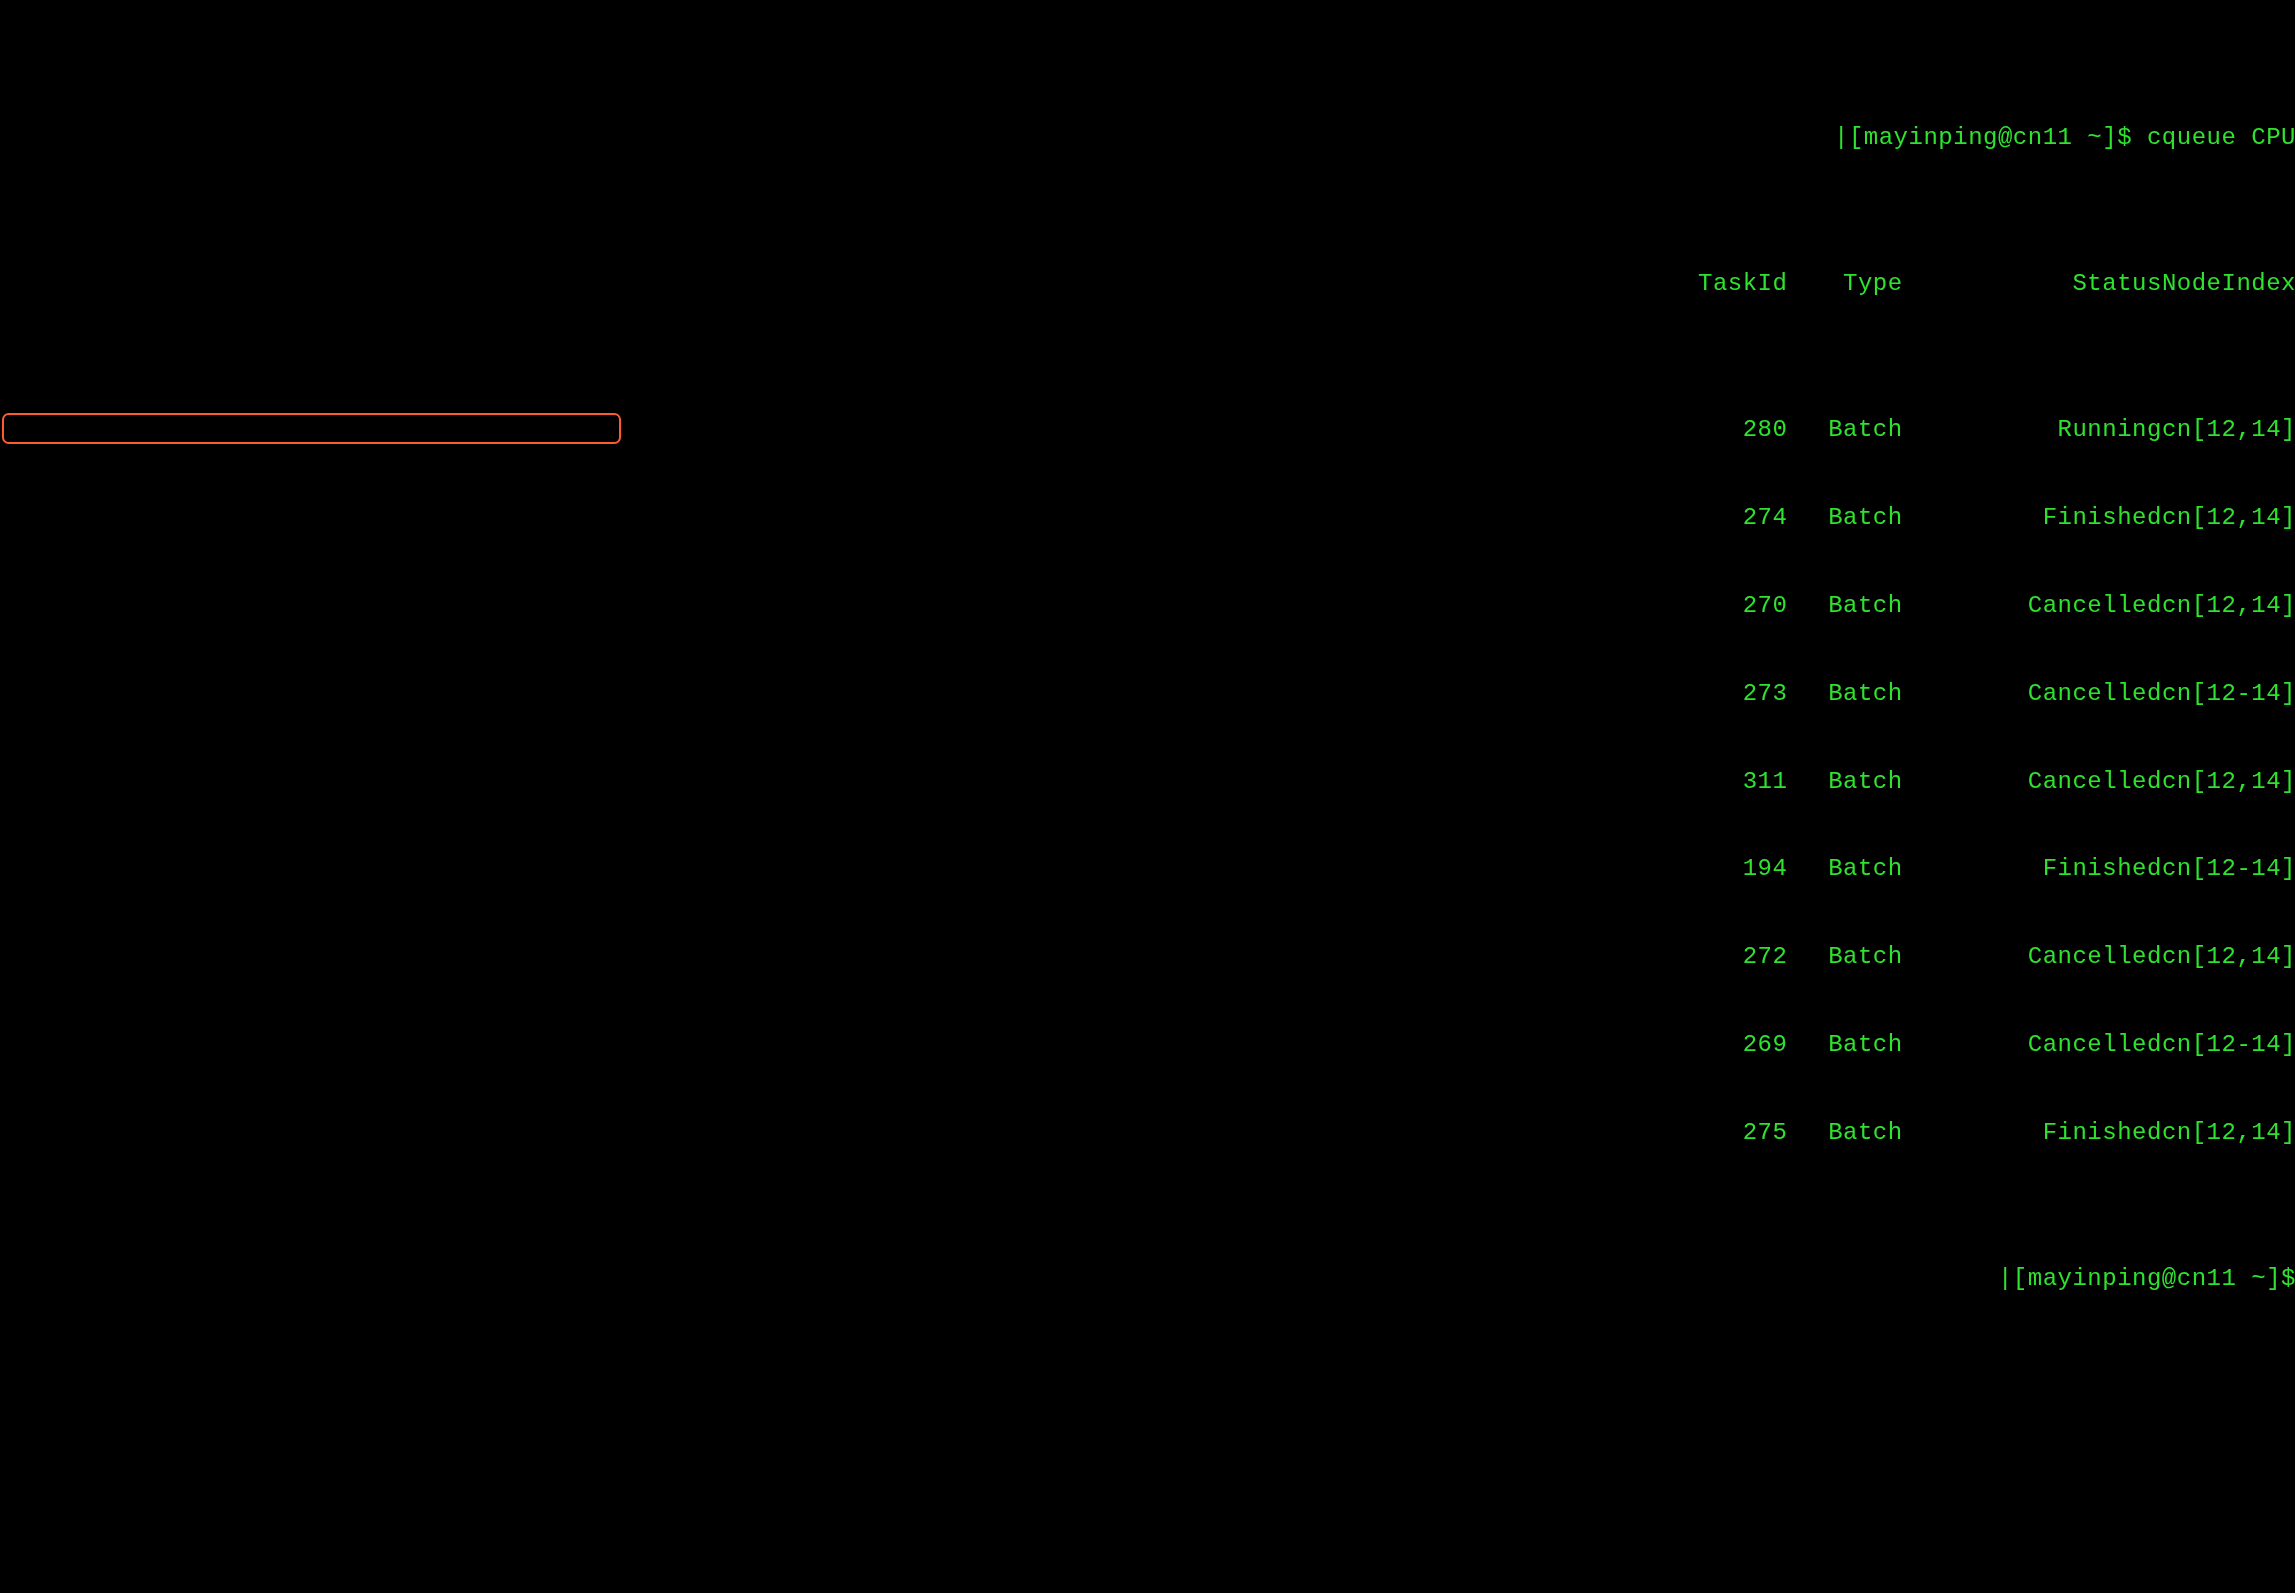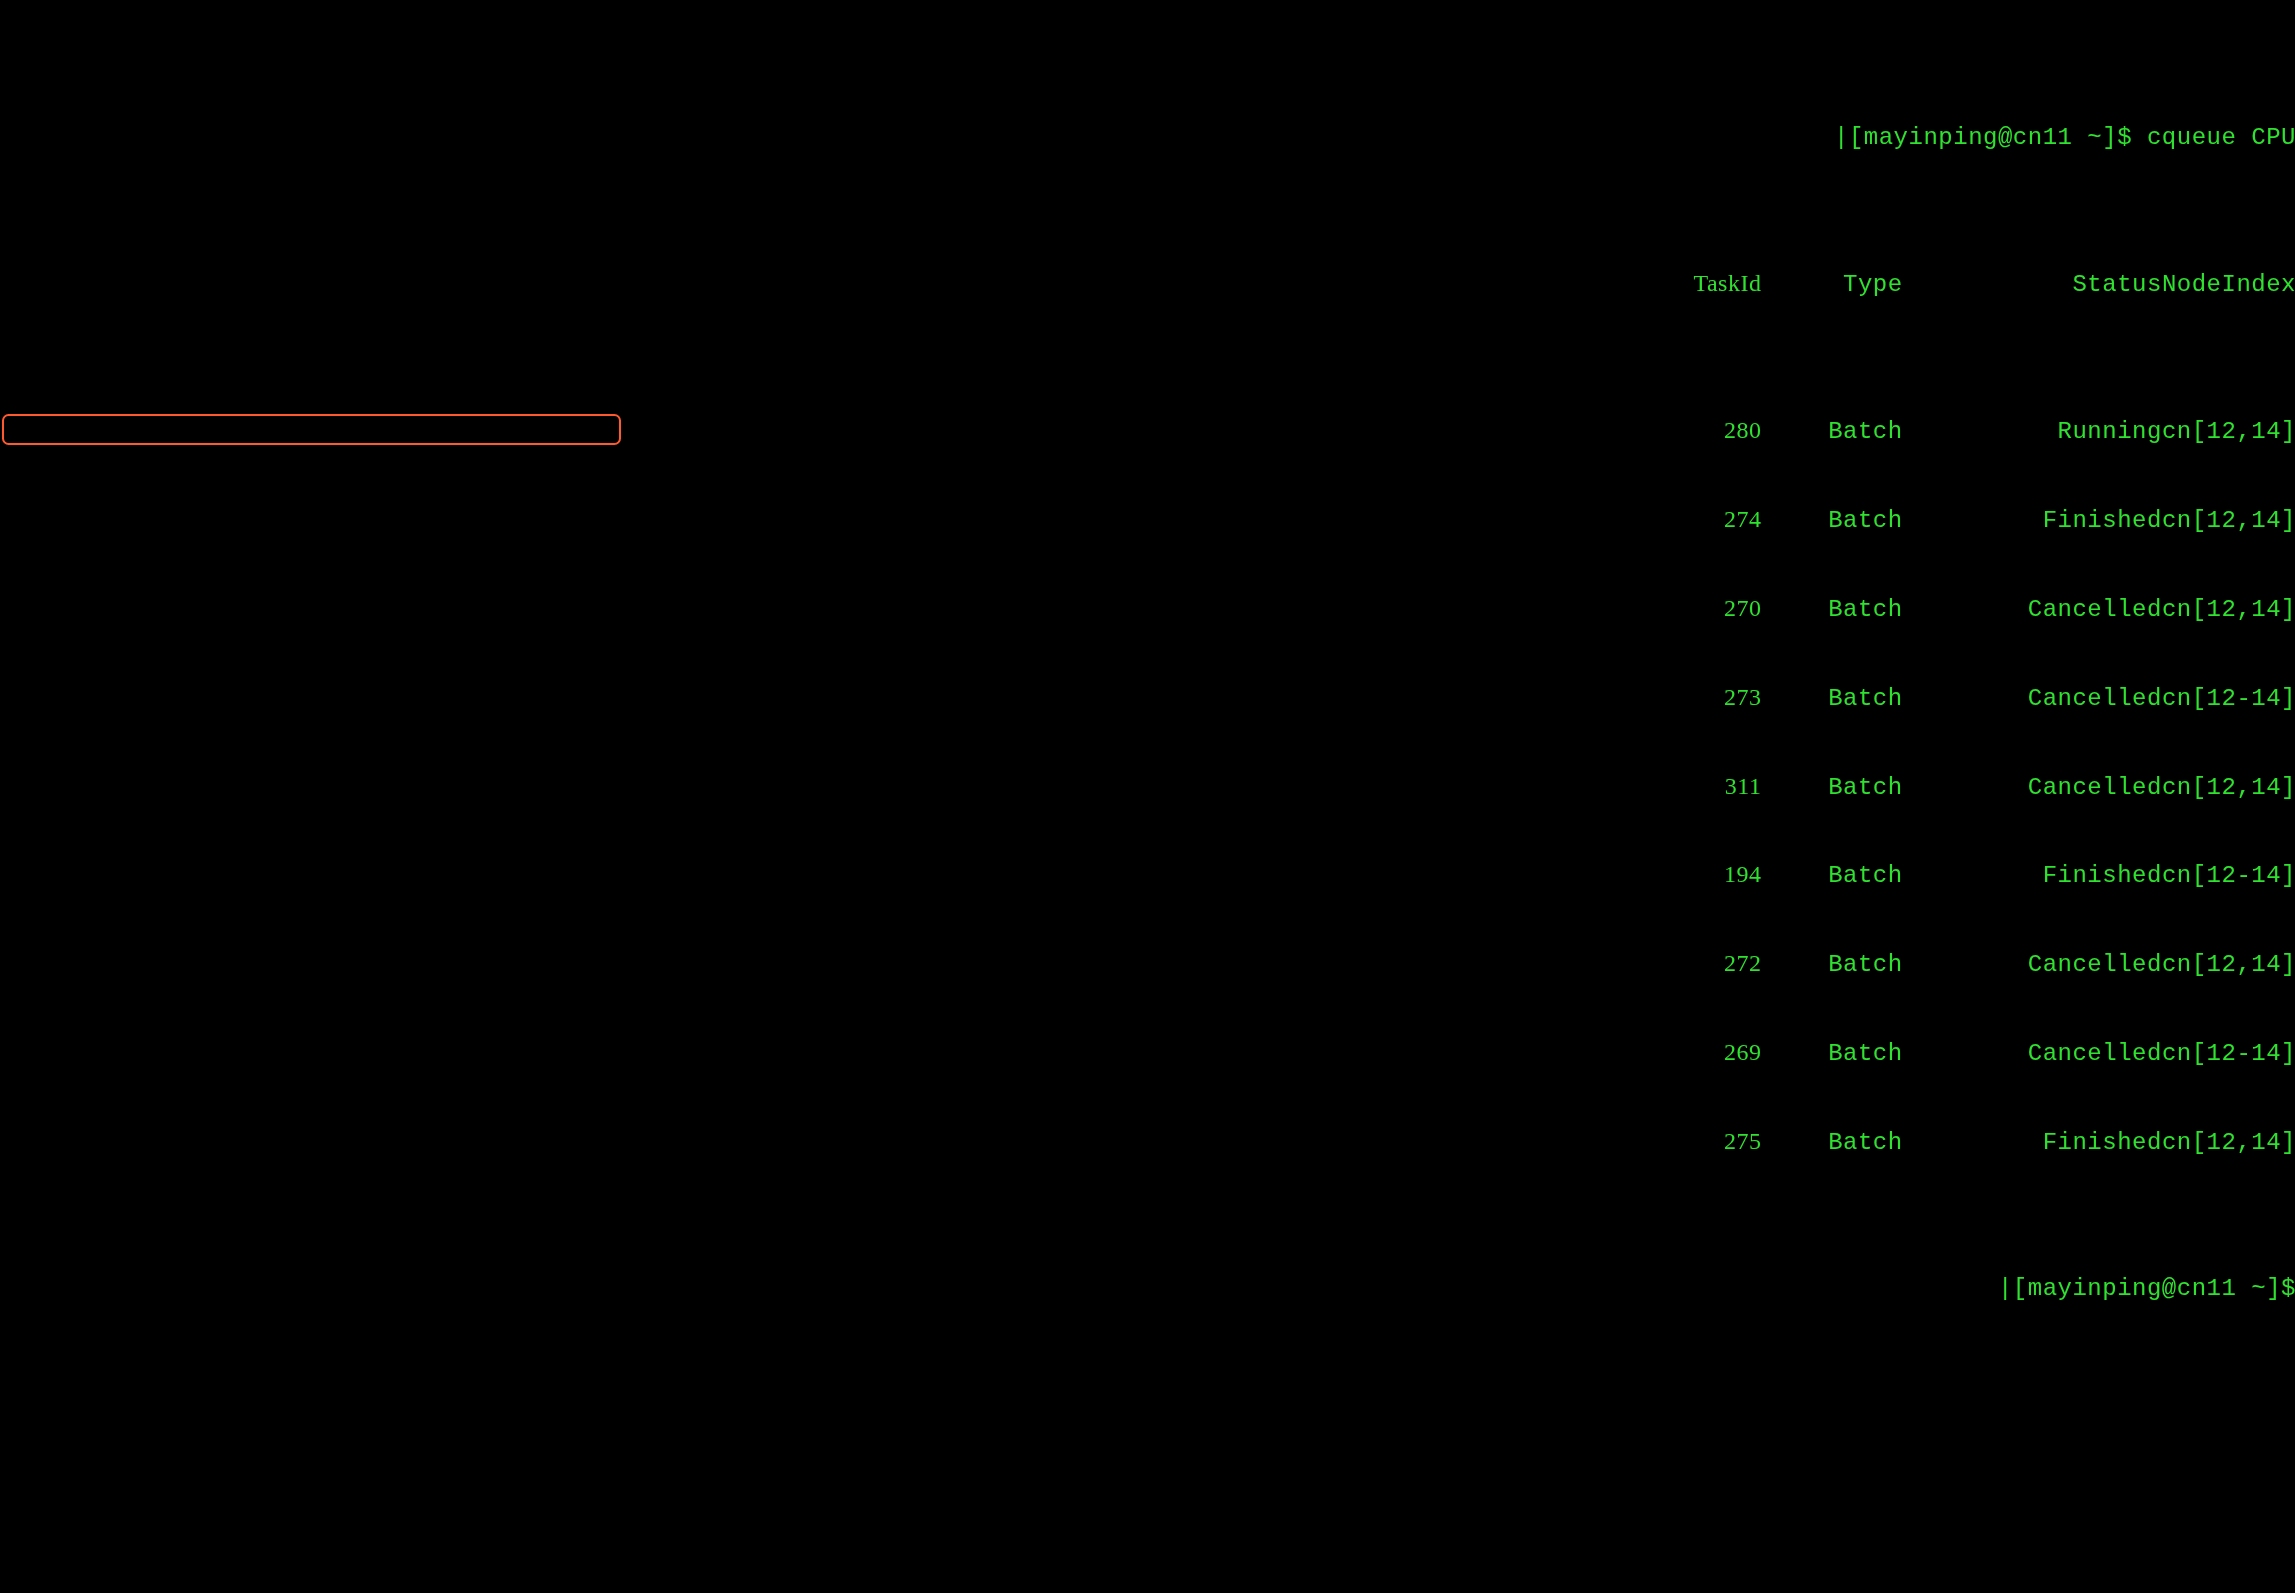--- a/index.html
+++ b/index.html
@@ -25,22 +25,22 @@
     text-align: right;
   }
   .hl {
     position: absolute;
     border: 2.4px solid #ff5a2e;
     border-radius: 6.6px;
     pointer-events: none;
     box-sizing: border-box;
   }
   
-  .col-taskid { display:inline-block; width: 8ch; font-family: Liberation Serif, serif; }
-  .col-type   { display:inline-block; width: 8ch; margin-left: 26px; }
+  .col-taskid { display:inline-block; width: 8ch; }
+  .col-type   { display:inline-block; width: 8ch; }
   .col-status { display:inline-block; width: 18ch; }
   .col-node   { display:inline-block; }
   .cursor-bar { color:#2fe22f; }
 </style>
 </head>
 <body>
 
 <div class="terminal">
 
   

